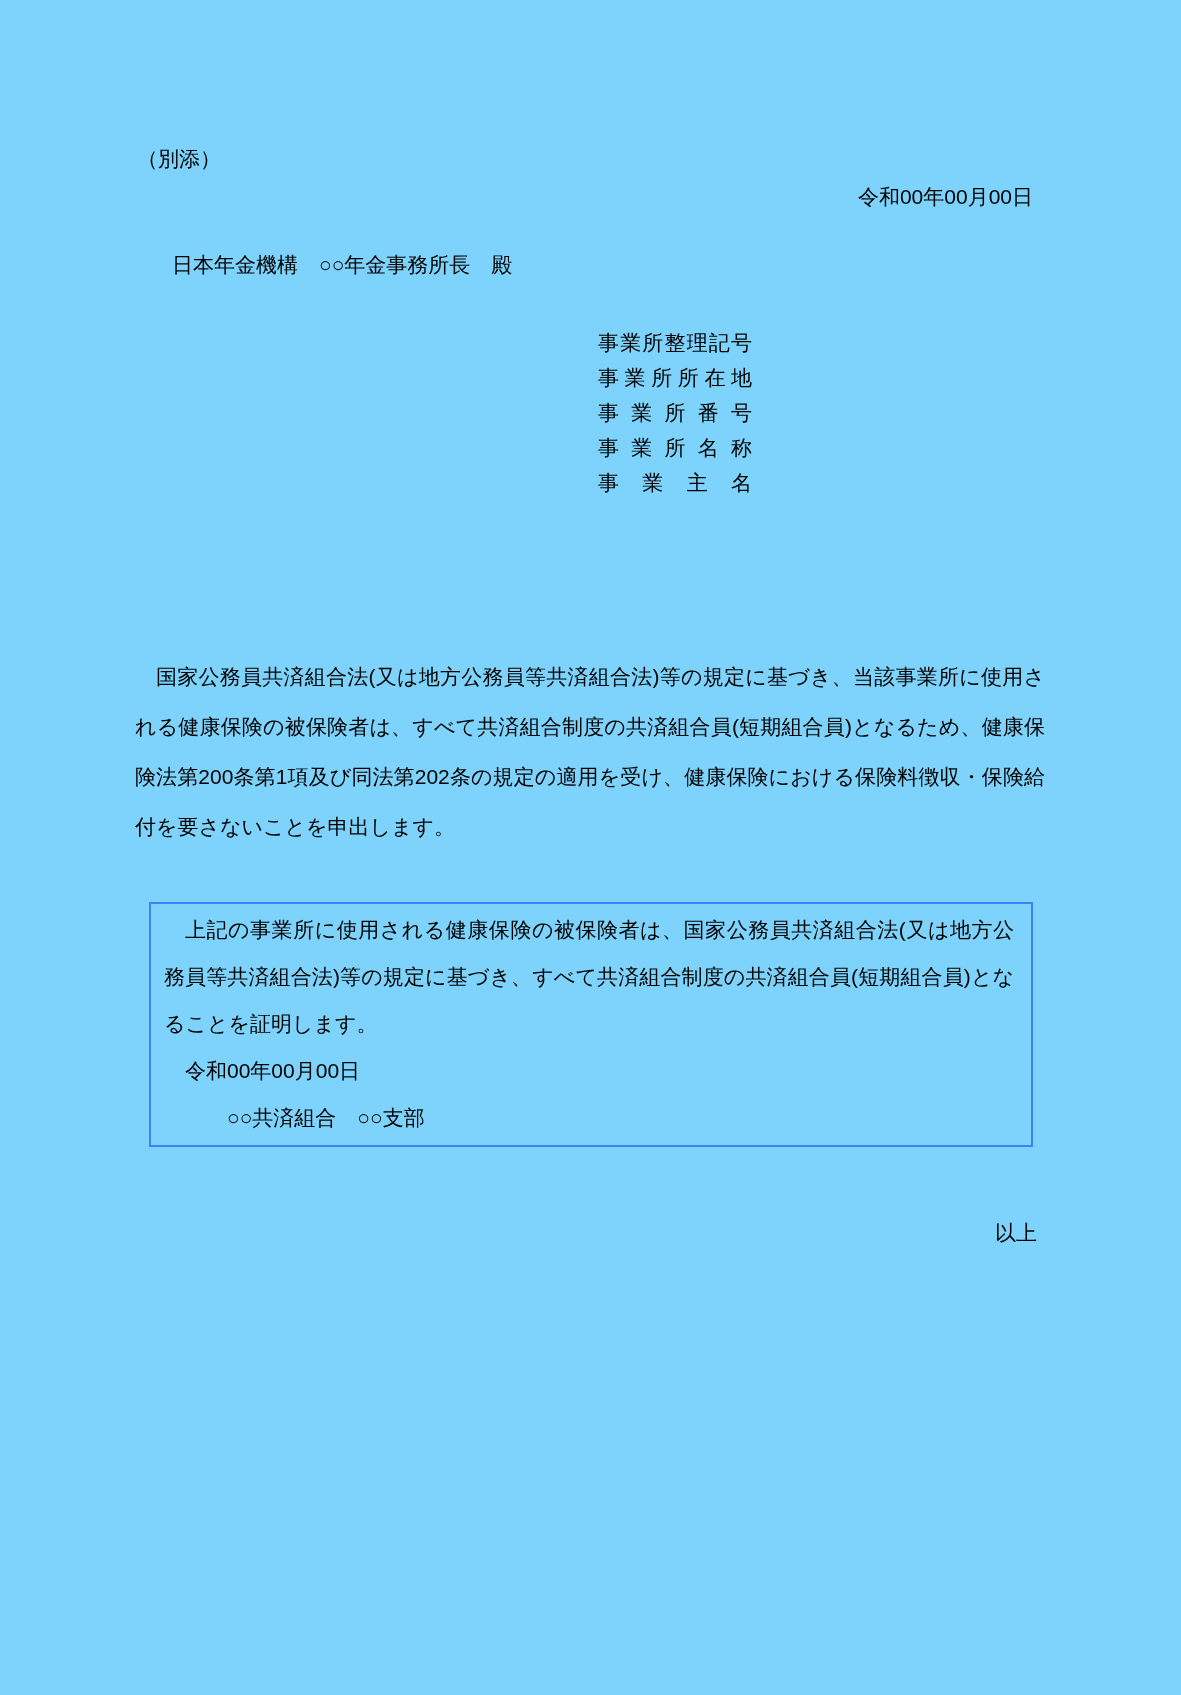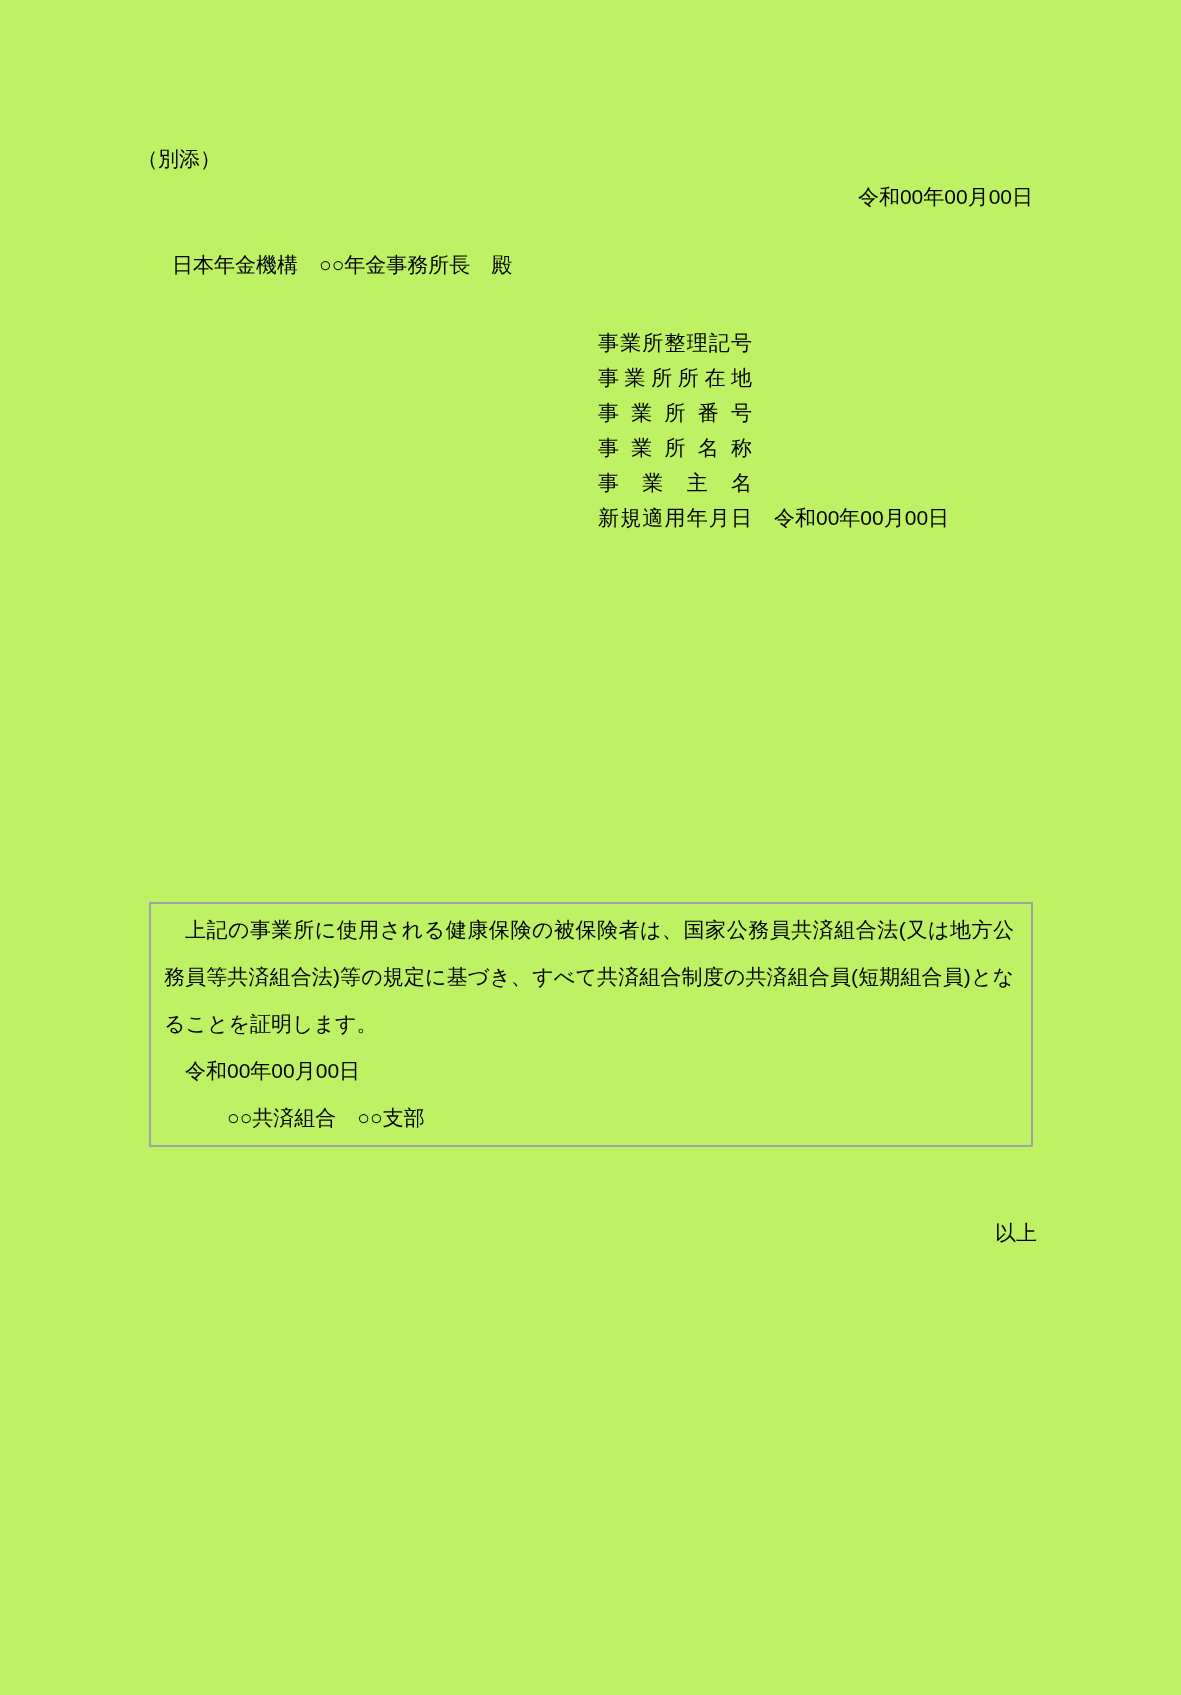--- a/index.html
+++ b/index.html
@@ -1,21 +1,21 @@
 <!DOCTYPE html>
 <html><head>
 <meta charset="utf-8">
 <style>
   html, body { margin: 0; padding: 0; background: #e8e8e8; }
   .page {
     position: relative;
     width: 1181px;
     height: 1695px;
     margin: 0 auto;
-    background: #bef264;
+    background: #7dd3fc;
     color: #000000;
     font-family: "Liberation Sans", sans-serif;
     font-size: 21px;
     overflow: hidden;
   }
   .attachment-note {
     position: absolute;
     left: 137px;
     top: 144px;
     line-height: 30px;
@@ -66,21 +66,21 @@
     text-align: justify;
     text-indent: 1em;
     margin: 0;
   }
   .certification-box {
     position: absolute;
     left: 149px;
     top: 902px;
     width: 884px;
     box-sizing: border-box;
-    border: 2px solid #a3a3a3;
+    border: 2px solid #3b82f6;
     padding: 2px 17px 4px 13px;
     line-height: 47px;
   }
   .certification-paragraph {
     margin: 0;
     text-align: justify;
     text-indent: 1em;
   }
   .certification-date { text-indent: 1em; }
   .certification-signature { text-indent: 3em; }
@@ -112,26 +112,24 @@
     </div>
     <div class="office-field-row">
       <span class="field-label">事業所番号</span><span class="field-value"></span>
     </div>
     <div class="office-field-row">
       <span class="field-label">事業所名称</span><span class="field-value"></span>
     </div>
     <div class="office-field-row">
       <span class="field-label">事業主名</span><span class="field-value"></span>
     </div>
-    <div class="office-field-row">
-      <span class="field-label">新規適用年月日</span><span class="field-value">令和00年00月00日</span>
-    </div>
   </div>
 
 
+  <p class="body-paragraph">国家公務員共済組合法(又は地方公務員等共済組合法)等の規定に基づき、当該事業所に使用される健康保険の被保険者は、すべて共済組合制度の共済組合員(短期組合員)となるため、健康保険法第200条第1項及び同法第202条の規定の適用を受け、健康保険における保険料徴収・保険給付を要さないことを申出します。</p>
 
   <div class="certification-box">
     <p class="certification-paragraph">上記の事業所に使用される健康保険の被保険者は、国家公務員共済組合法(又は地方公務員等共済組合法)等の規定に基づき、すべて共済組合制度の共済組合員(短期組合員)となることを証明します。</p>
     <div class="certification-date">令和00年00月00日</div>
     <div class="certification-signature">○○共済組合　○○支部</div>
   </div>
 
   <div class="closing-mark">以上</div>
 
 </div>

